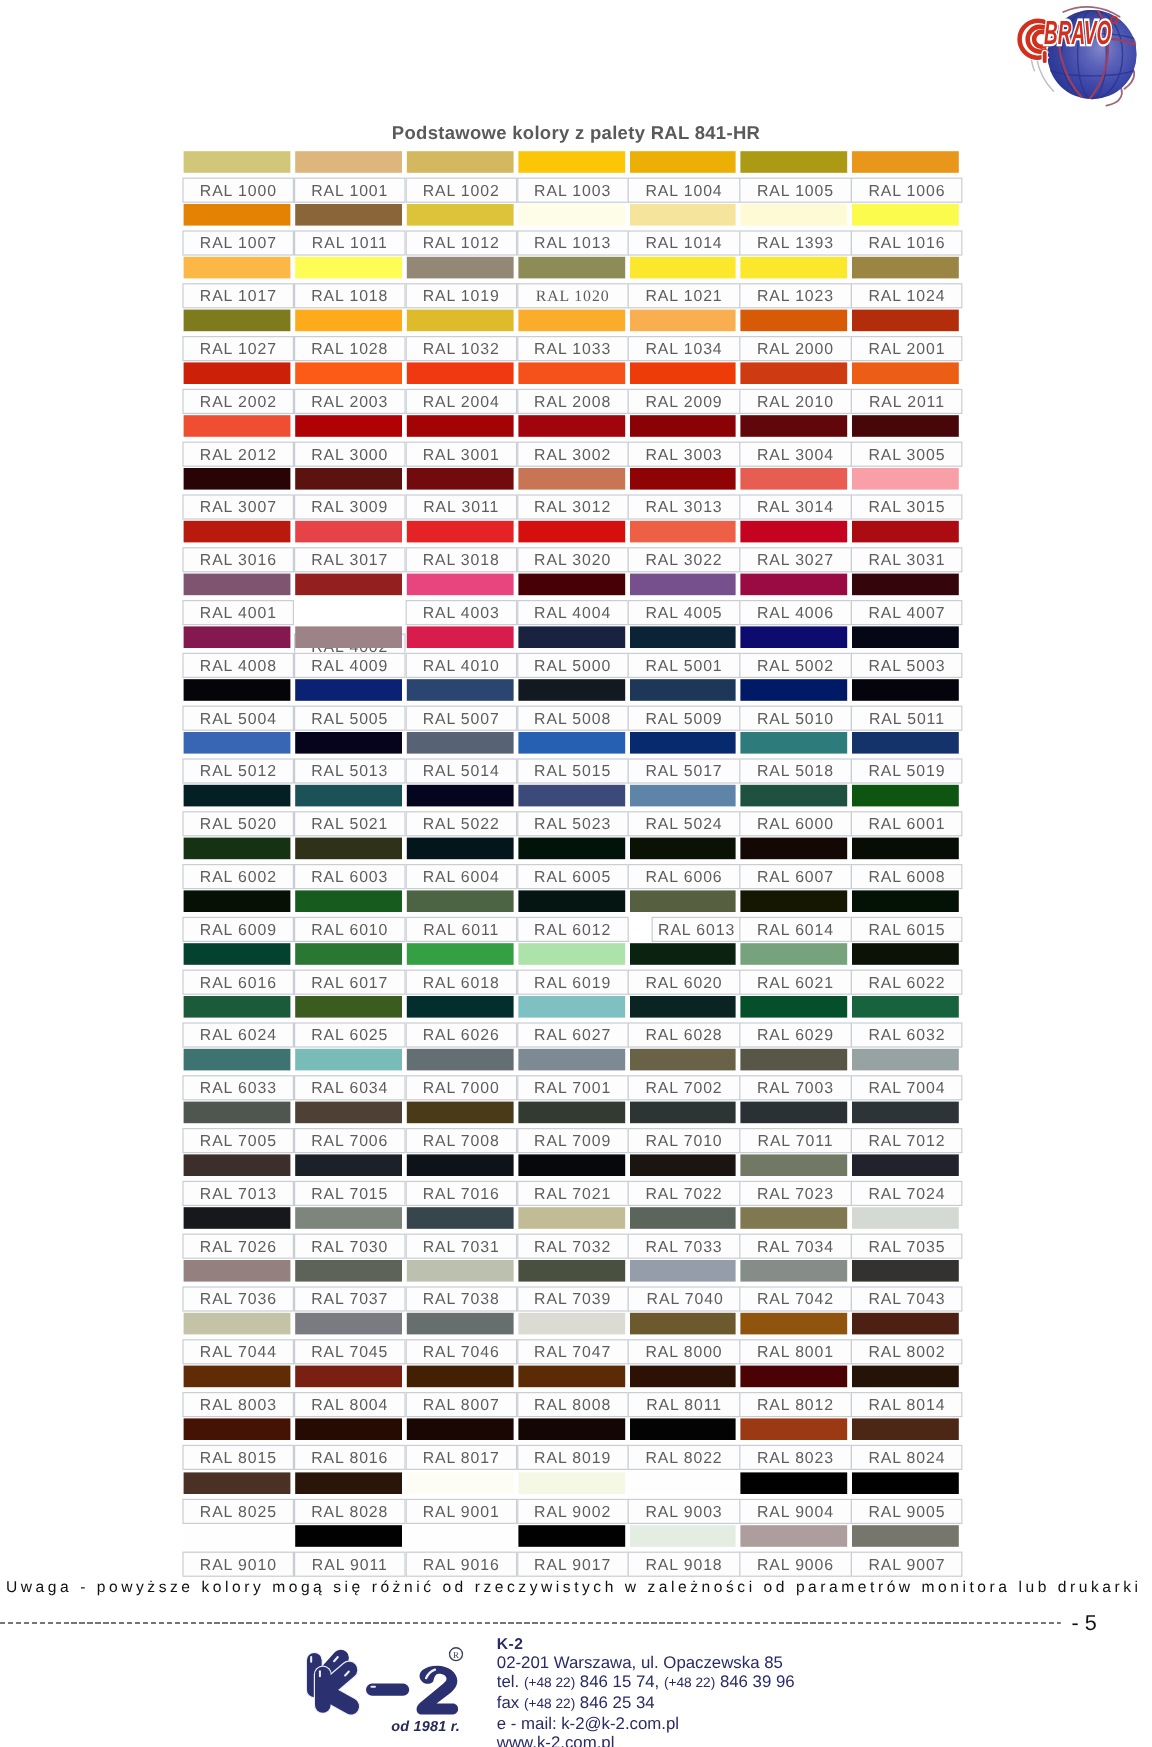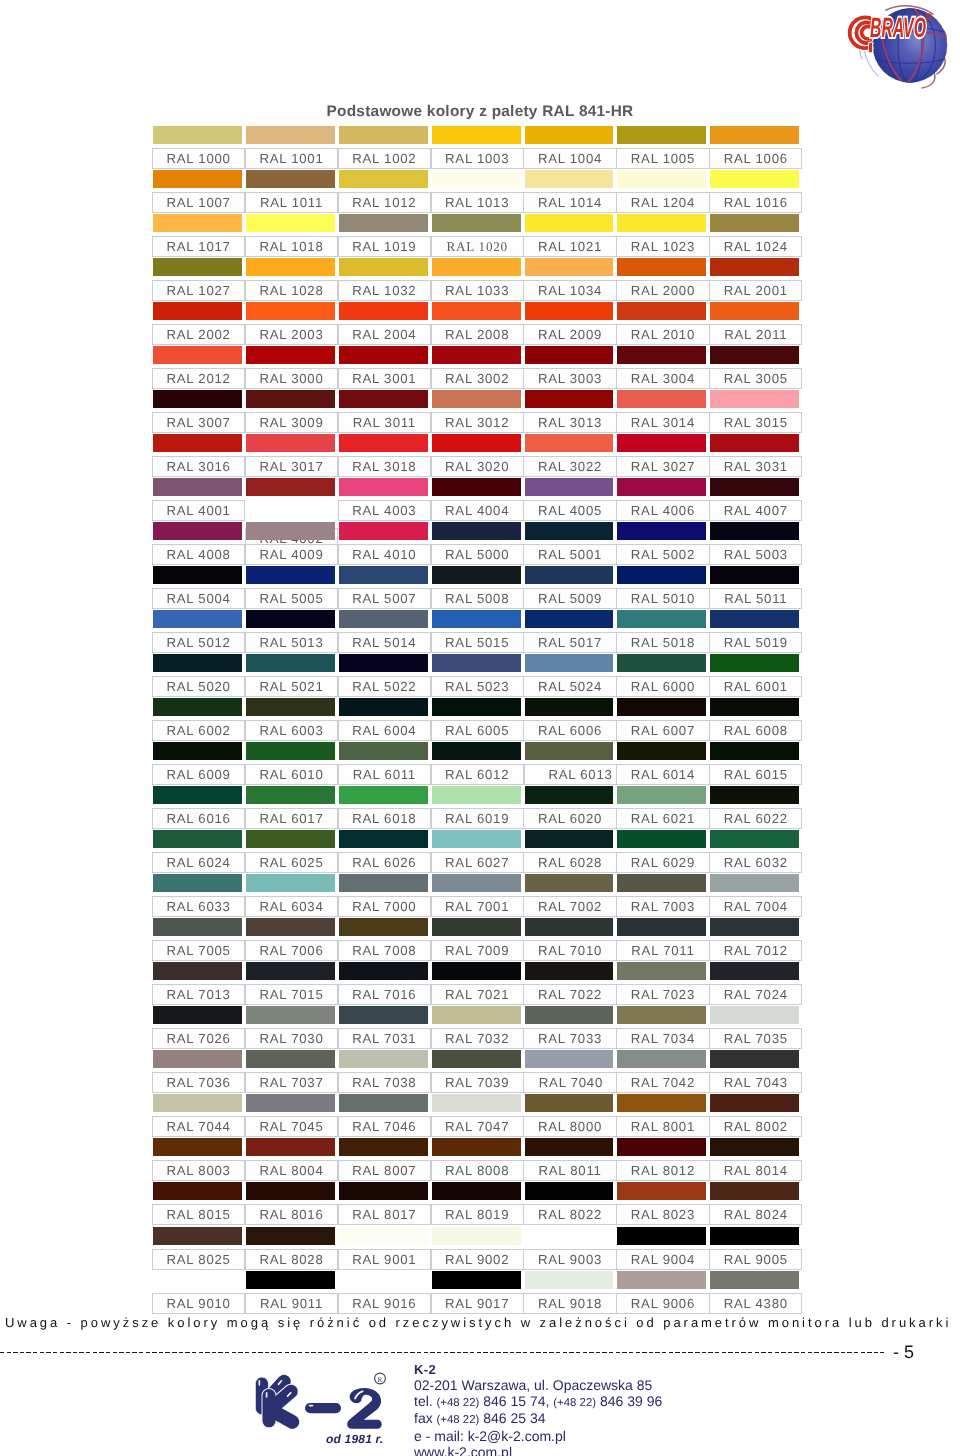--- a/index.html
+++ b/index.html
@@ -170,21 +170,21 @@
         <span class="swatch" style="background: rgb(254, 253, 232);"></span>
       </div>
       <div class="label-cell" style="left: 278.571px; width: 93.2571px;">RAL 1013</div>
       <div class="swatch-cell" style="left: 372.629px; width: 88.8571px;">
         <span class="swatch" style="background: rgb(245, 228, 156);"></span>
       </div>
       <div class="label-cell" style="left: 371.429px; width: 93.2571px;">RAL 1014</div>
       <div class="swatch-cell" style="left: 465.486px; width: 88.8571px;">
         <span class="swatch" style="background: rgb(254, 250, 214);"></span>
       </div>
-      <div class="label-cell" style="left: 464.286px; width: 93.2571px;">RAL 1204</div>
+      <div class="label-cell" style="left: 464.286px; width: 93.2571px;">RAL 1393</div>
       <div class="swatch-cell" style="left: 558.343px; width: 88.8571px;">
         <span class="swatch" style="background: rgb(251, 251, 78);"></span>
       </div>
       <div class="label-cell" style="left: 557.143px; width: 93.2571px;">RAL 1016</div>
     </div>
     <div class="ral-row" style="top: 88.04px;">
       <div class="swatch-cell" style="left: 1.2px; width: 88.8571px;">
         <span class="swatch" style="background: rgb(252, 183, 71);"></span>
       </div>
       <div class="label-cell" style="left: 0px; width: 93.2571px;">RAL 1017</div>
@@ -556,21 +556,21 @@
         <span class="swatch" style="background: rgb(77, 100, 68);"></span>
       </div>
       <div class="label-cell" style="left: 185.714px; width: 93.2571px;">RAL 6011</div>
       <div class="swatch-cell" style="left: 279.771px; width: 88.8571px;">
         <span class="swatch" style="background: rgb(5, 21, 18);"></span>
       </div>
       <div class="label-cell" style="left: 278.571px; width: 93.2571px;">RAL 6012</div>
       <div class="swatch-cell" style="left: 372.629px; width: 88.8571px;">
         <span class="swatch" style="background: rgb(86, 96, 64);"></span>
       </div>
-      <div class="label-cell" style="left: 372px; width: 113px;">RAL 6013</div>
+      <div class="label-cell" style="left: 391px; width: 75px;">RAL 6013</div>
       <div class="swatch-cell" style="left: 465.486px; width: 88.8571px;">
         <span class="swatch" style="background: rgb(22, 23, 3);"></span>
       </div>
       <div class="label-cell" style="left: 464.286px; width: 93.2571px;">RAL 6014</div>
       <div class="swatch-cell" style="left: 558.343px; width: 88.8571px;">
         <span class="swatch" style="background: rgb(4, 18, 6);"></span>
       </div>
       <div class="label-cell" style="left: 557.143px; width: 93.2571px;">RAL 6015</div>
     </div>
     <div class="ral-row" style="top: 660.3px;">
@@ -924,21 +924,21 @@
         <span class="swatch" style="background: rgb(228, 237, 225);"></span>
       </div>
       <div class="label-cell" style="left: 371.429px; width: 93.2571px;">RAL 9018</div>
       <div class="swatch-cell" style="left: 465.486px; width: 88.8571px;">
         <span class="swatch" style="background: rgb(173, 158, 157);"></span>
       </div>
       <div class="label-cell" style="left: 464.286px; width: 93.2571px;">RAL 9006</div>
       <div class="swatch-cell" style="left: 558.343px; width: 88.8571px;">
         <span class="swatch" style="background: rgb(119, 118, 109);"></span>
       </div>
-      <div class="label-cell" style="left: 557.143px; width: 93.2571px;">RAL 4380</div>
+      <div class="label-cell" style="left: 557.143px; width: 93.2571px;">RAL 9007</div>
     </div>
   </div>
 
 <div id="notice">Uwaga - powyższe kolory mogą się różnić od rzeczywistych w zależności od parametrów monitora lub drukarki</div>
 
 <div id="rule-row">
   <div id="dashes"></div>
   <div id="page-number">- 5</div>
 </div>
 

